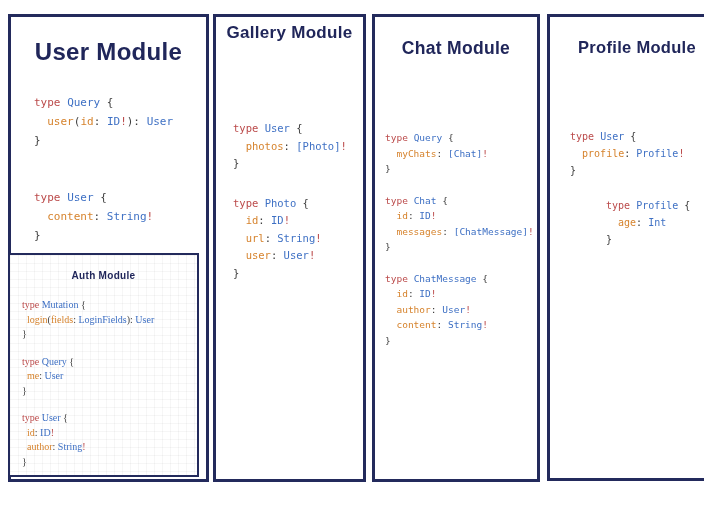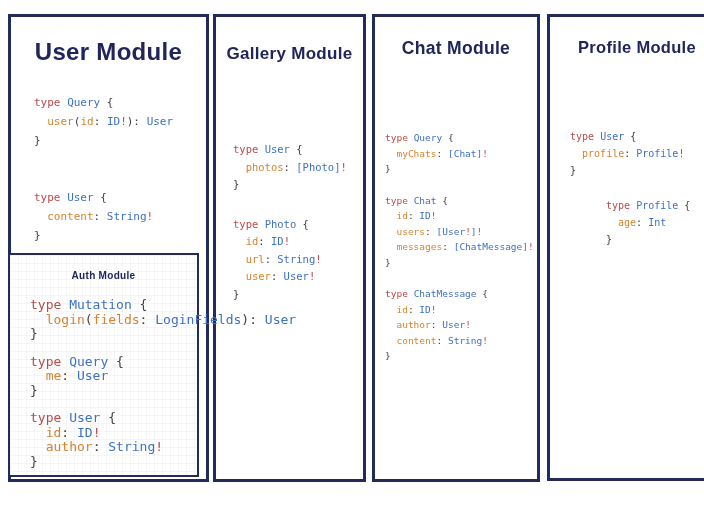--- a/index.html
+++ b/index.html
@@ -31,27 +31,27 @@
 
   
   #p-auth{
     left:8px;top:253px;width:191px;height:224px;border-width:2px;z-index:2;
     background:
       linear-gradient(rgba(0,0,0,.035) 1px, transparent 1px) 0 0/8px 8px,
       linear-gradient(90deg, rgba(0,0,0,.035) 1px, transparent 1px) 0 0/8px 8px,
       #ffffff;
   }
   #p-auth .panel-title{margin-top:15px;font-size:10px;}
-  #p-auth .code{margin-left:20px;font-size:13px;line-height:14.5px;}
+  #p-auth .code{margin-left:12px;font-size:10px;line-height:14.5px;font-family:Liberation Serif, serif;}
   #p-auth .cblock:first-child{margin-top:17px;}
   #p-auth .cblock + .cblock{margin-top:13px;}
 
   
   #p-gallery{left:213px;top:14px;width:153px;height:468px;}
-  #p-gallery .panel-title{margin-top:27px;font-size:17px;}
+  #p-gallery .panel-title{margin-top:6px;font-size:17px;}
   #p-gallery .code{margin-left:17px;font-size:10.5px;line-height:17.5px;}
   #p-gallery .cblock:first-child{margin-top:77px;}
   #p-gallery .cblock + .cblock{margin-top:22px;}
 
   
   #p-chat{left:372px;top:14px;width:168px;height:468px;}
   #p-chat .panel-title{margin-top:21px;font-size:17.5px;}
   #p-chat .code{margin-left:10px;font-size:9.5px;line-height:15.5px;}
   #p-chat .cblock:first-child{margin-top:71px;}
   #p-chat .cblock + .cblock{margin-top:16px;}
@@ -126,21 +126,20 @@
   <div class="panel-title">Chat Module</div>
   <div class="code">
       <div class="cblock">
         <div class="cline"><span class="tk-k">type</span><span class="tk-p"> </span><span class="tk-y">Query</span><span class="tk-p"> {</span></div>
         <div class="cline"><span class="tk-p">  </span><span class="tk-f">myChats</span><span class="tk-p">: </span><span class="tk-y">[Chat]</span><span class="tk-k">!</span></div>
         <div class="cline"><span class="tk-p">}</span></div>
       </div>
       <div class="cblock">
         <div class="cline"><span class="tk-k">type</span><span class="tk-p"> </span><span class="tk-y">Chat</span><span class="tk-p"> {</span></div>
         <div class="cline"><span class="tk-p">  </span><span class="tk-f">id</span><span class="tk-p">: </span><span class="tk-y">ID</span><span class="tk-k">!</span></div>
-        <div class="cline"><span class="tk-p">  </span><span class="tk-f">users</span><span class="tk-p">: </span><span class="tk-y">[User</span><span class="tk-k">!</span><span class="tk-y">]</span><span class="tk-k">!</span></div>
         <div class="cline"><span class="tk-p">  </span><span class="tk-f">messages</span><span class="tk-p">: </span><span class="tk-y">[ChatMessage]</span><span class="tk-k">!</span></div>
         <div class="cline"><span class="tk-p">}</span></div>
       </div>
       <div class="cblock">
         <div class="cline"><span class="tk-k">type</span><span class="tk-p"> </span><span class="tk-y">ChatMessage</span><span class="tk-p"> {</span></div>
         <div class="cline"><span class="tk-p">  </span><span class="tk-f">id</span><span class="tk-p">: </span><span class="tk-y">ID</span><span class="tk-k">!</span></div>
         <div class="cline"><span class="tk-p">  </span><span class="tk-f">author</span><span class="tk-p">: </span><span class="tk-y">User</span><span class="tk-k">!</span></div>
         <div class="cline"><span class="tk-p">  </span><span class="tk-f">content</span><span class="tk-p">: </span><span class="tk-y">String</span><span class="tk-k">!</span></div>
         <div class="cline"><span class="tk-p">}</span></div>
       </div>

